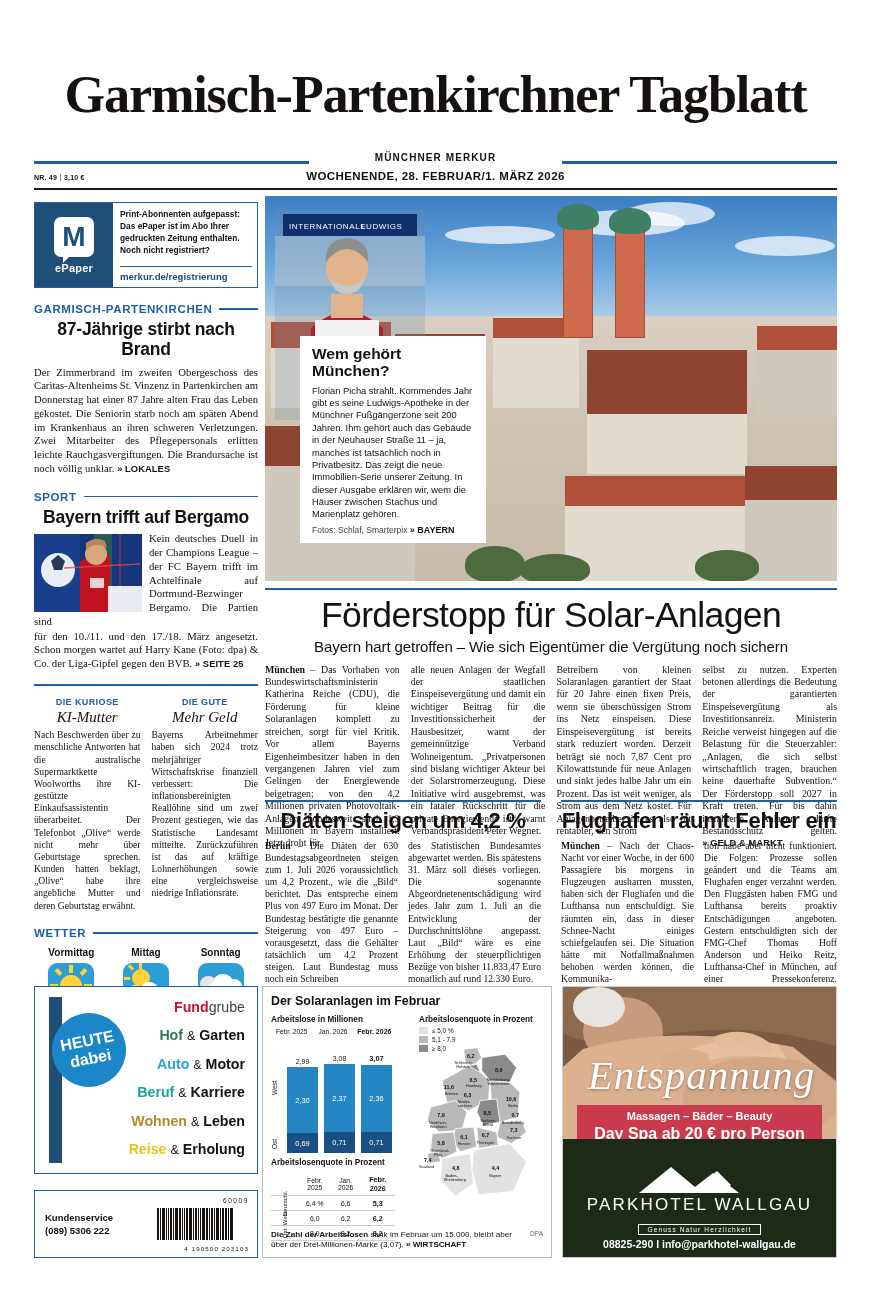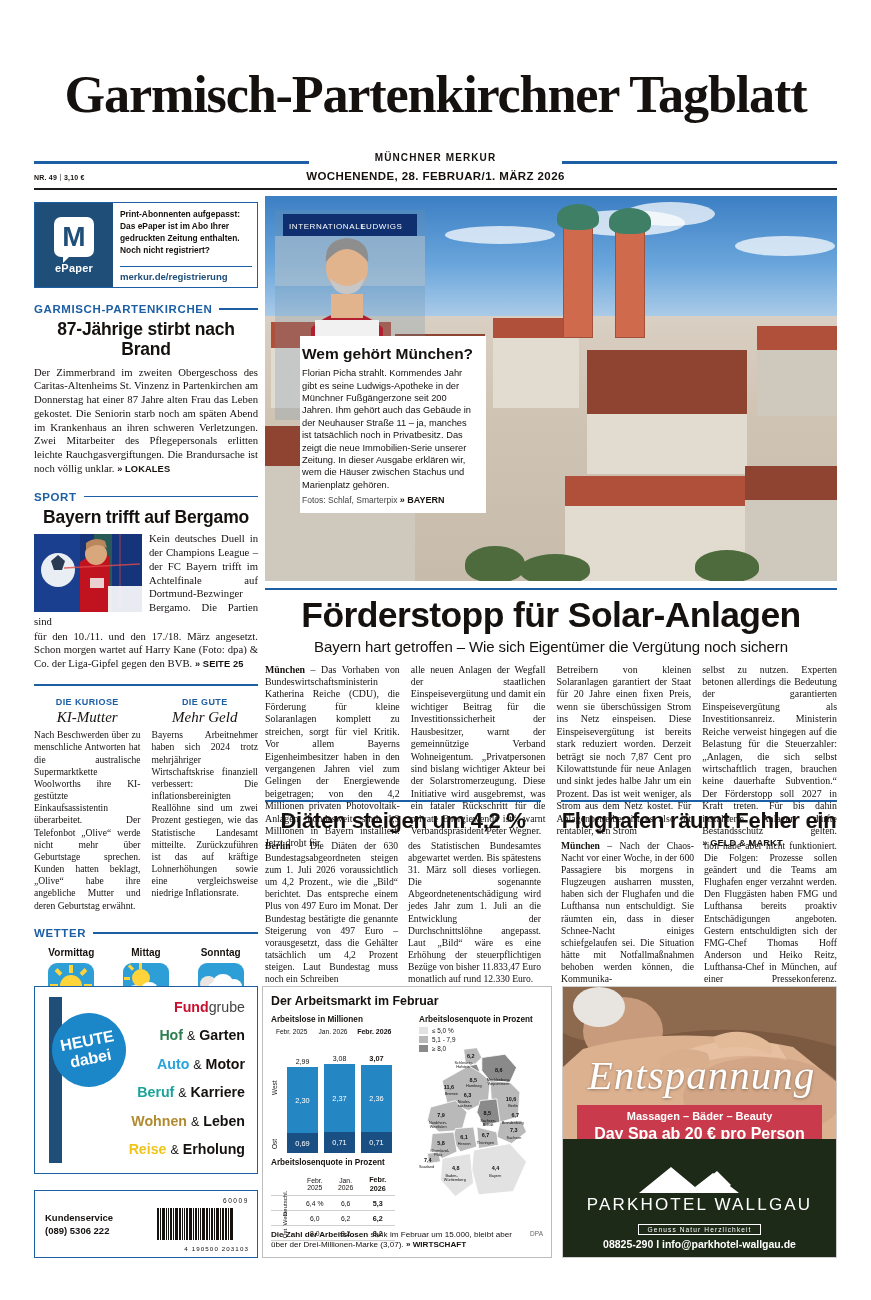--- a/index.html
+++ b/index.html
@@ -169,32 +169,32 @@
   .roof.dark{background:#8e4431;}
   .wall{position:absolute;background:#e2dbd0;}
   .wall.g{background:#cfc8bd;}
   .twr{position:absolute;background:#cf6a4c;border:1px solid #a3503a;box-sizing:border-box;}
   .dome{position:absolute;width:42px;height:26px;background:#3f7f66;
     border-radius:50% 50% 35% 35%;}
   .trees{position:absolute;background:#4d6b3d;border-radius:50% 50% 40% 40%;}
   .photo .man{position:absolute;left:10px;top:14px;width:150px;height:210px;}
 
   .capbox{position:absolute;left:35px;top:140px;width:186px;background:#fff;
-    padding:9px 10px 8px 2px;box-sizing:border-box;}
+    padding:9px 10px 8px 12px;box-sizing:border-box;}
   .capbox .ch{font-family:"Liberation Sans",sans-serif;font-weight:bold;font-size:15.5px;
     line-height:1.12;color:#15110f;}
   .capbox .cb{font-family:"Liberation Sans",sans-serif;font-size:9.3px;line-height:1.33;
     color:#15110f;margin-top:5px;text-align:left;}
   .capbox .cf{font-family:"Liberation Sans",sans-serif;font-size:8.5px;color:#444;margin-top:4px;}
   .capbox .cf b{color:#15110f;font-size:9px;}
 
   
   .mainstory{position:absolute;left:265px;top:588px;width:572px;}
   .blue-rule{height:2px;background:#1d5fa4;width:100%;}
-  .main-h{font-family:"Liberation Sans",sans-serif;font-weight:bold;font-size:35.5px;
+  .main-h{font-family:"Liberation Sans",sans-serif;font-weight:normal;font-size:35.5px;
     text-align:center;color:#15110f;line-height:1.03;letter-spacing:-0.6px;margin-top:7px;}
   .main-sub{font-family:"Liberation Sans",sans-serif;font-size:15px;text-align:center;
     color:#15110f;margin-top:4px;letter-spacing:-0.1px;}
   .cols4{display:flex;gap:11px;margin-top:9px;}
   .cols4 > div{flex:1;min-width:0;}
   .cols4 .body-txt{font-size:9.9px;line-height:1.255;margin-top:0;}
 
   
   .lower{position:absolute;left:265px;top:800px;width:572px;display:flex;gap:20px;}
   .lower .story{flex:1;min-width:0;}
@@ -568,21 +568,21 @@
         <div>
           <div class="body-txt"><span>tion habe aber nicht funktioniert. Die Folgen: Prozesse sollen geändert und die Teams am Flughafen enger verzahnt werden. Den Fluggästen haben FMG und Lufthansa bereits proaktiv Entschädigungen angeboten. Gestern entschuldigten sich der FMG-Chef Thomas Hoff Anderson und Heiko Reitz, Lufthansa-Chef in München, auf einer Pressekonferenz.</span>
             <span class="ref"><span>» BAYERN</span></span>
           </div>
         </div>
       </div>
     </div>
   </div>
 
   <div class="info">
-    <div class="ih">Der Arbeitsmarkt im Februar</div>
+    <div class="ih">Der Solaranlagen im Februar</div>
     <div class="infbody">
       <div class="chart-side">
         <div class="sh">Arbeitslose in Millionen</div>
         <div class="yrrow">
           <div>Febr. 2025</div>
           <div>Jan. 2026</div>
           <div class="bold">Febr. 2026</div>
         </div>
         <div class="bars-wrap">
           <div class="axlab" style="top:58px">West</div>

